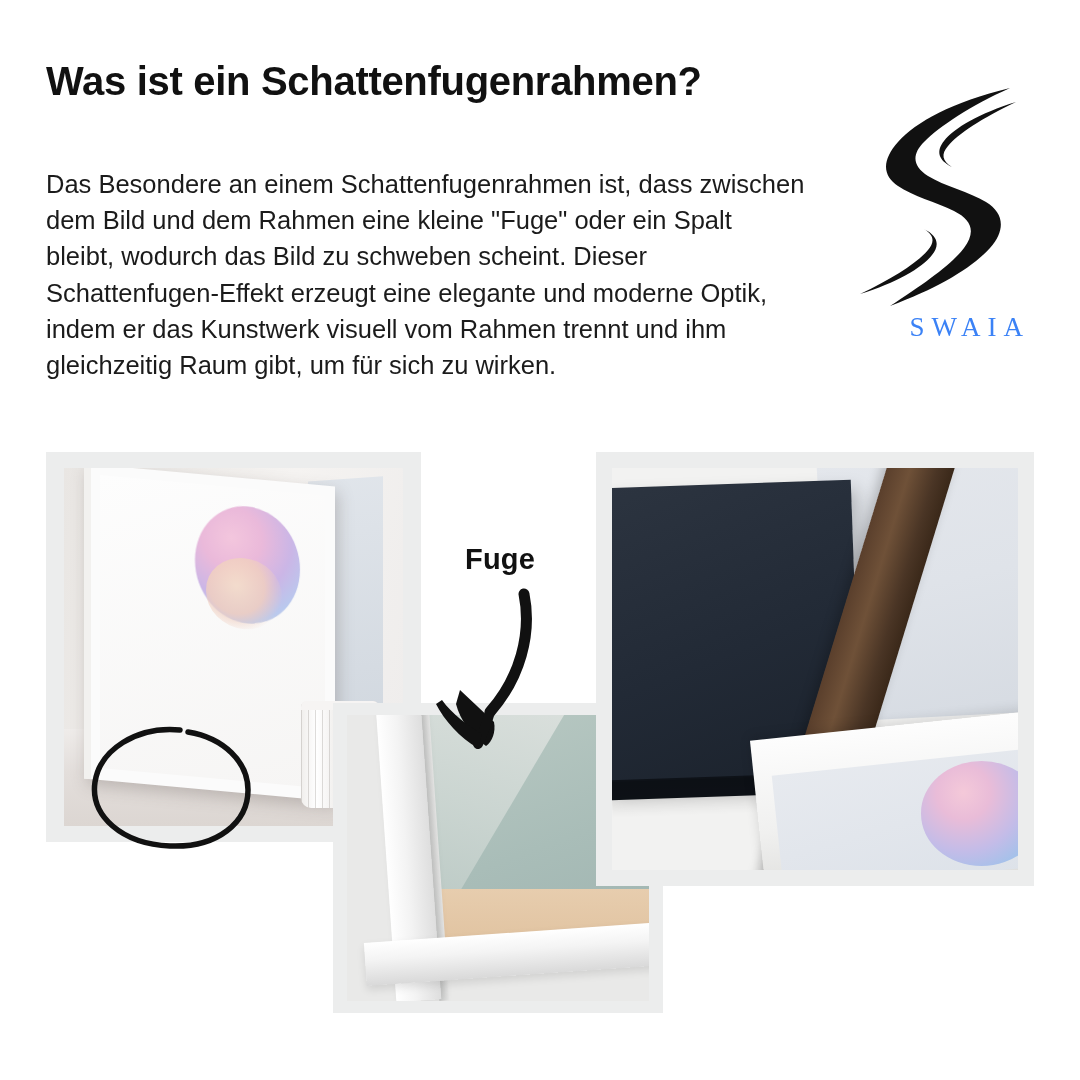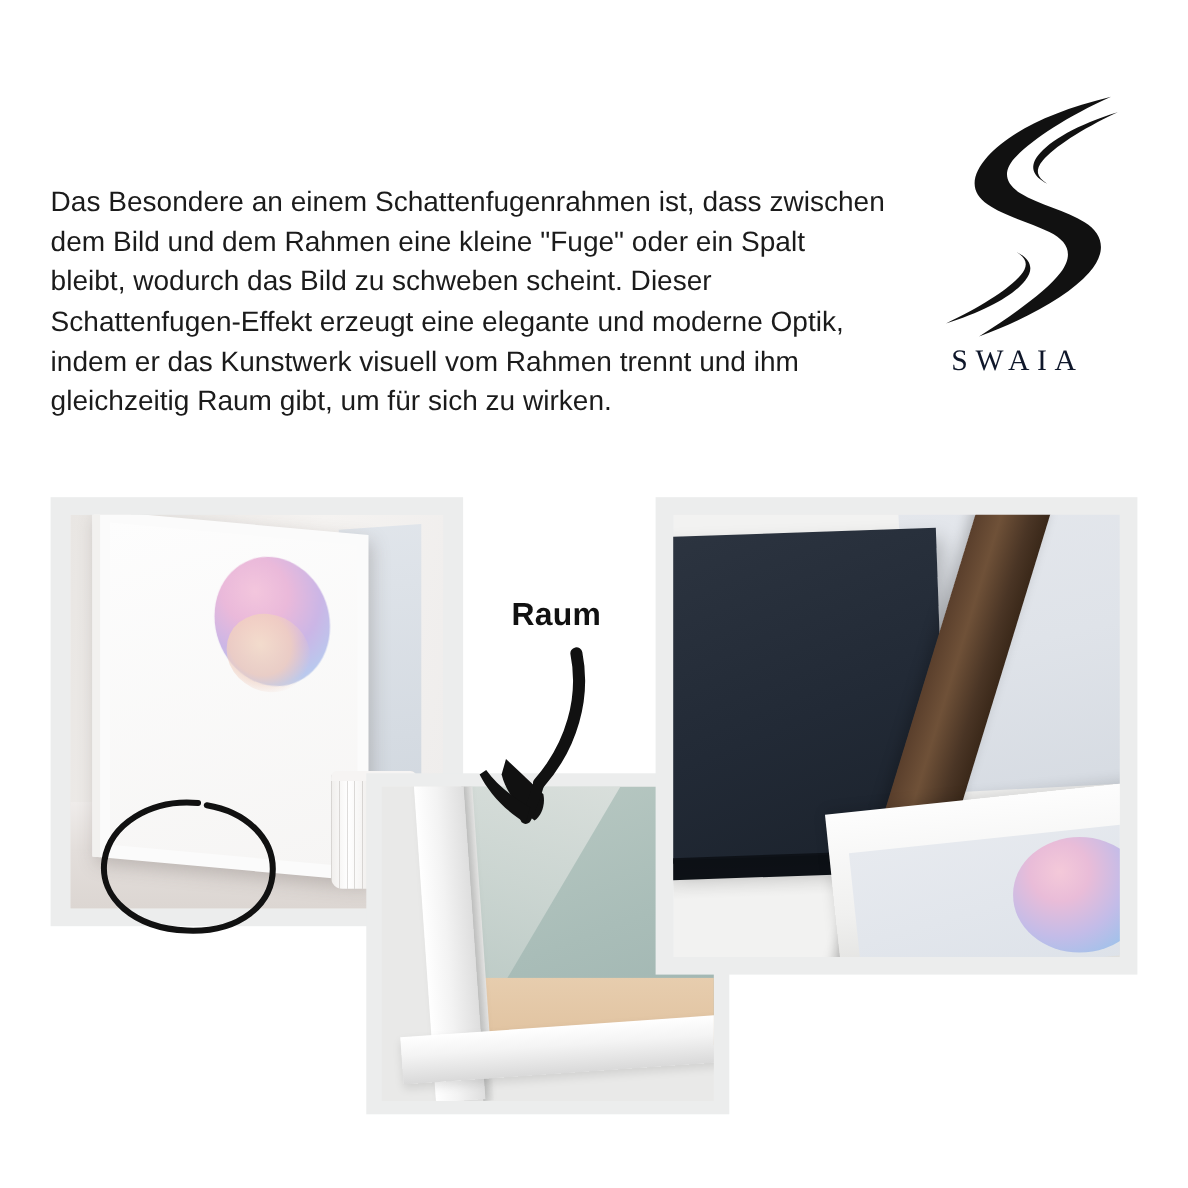--- a/index.html
+++ b/index.html
@@ -60,25 +60,25 @@
     left: 0;
     top: 0;
     width: 210px;
     height: 240px;
   }
   .logo-word {
     position: absolute;
     left: 0;
     top: 232px;
     width: 210px;
-    text-align: center;
+    text-align: right;
     font-family: "Liberation Serif", serif;
     font-size: 27px;
     letter-spacing: 7px;
-    color: #0f172a;
+    color: #3b82f6;
   }
 
   
   .card {
     position: absolute;
     background: #eceded;
     box-shadow: 0 0 0 0 rgba(0,0,0,0);
     overflow: hidden;
   }
   .card-inner {
@@ -374,20 +374,21 @@
     width: 120px;
     height: 175px;
     pointer-events: none;
   }
 </style>
 </head>
 <body>
 
 <div class="page">
 
+  <div class="headline">Was ist ein Schattenfugenrahmen?</div>
   <div class="bodytext">Das Besondere an einem Schattenfugenrahmen ist, dass zwischen dem Bild und dem Rahmen eine kleine "Fuge" oder ein Spalt bleibt, wodurch das Bild zu schweben scheint. Dieser Schattenfugen-Effekt erzeugt eine elegante und moderne Optik, indem er das Kunstwerk visuell vom Rahmen trennt und ihm gleichzeitig Raum gibt, um für sich zu wirken.</div>
 
   <div class="logo-wrap">
     <svg class="logo-mark" viewBox="0 0 210 240" aria-hidden="true">
       <path d="M190 8 C150 26 120 46 104 62 C92 74 92 86 108 96 C124 106 150 112 166 122 C184 133 186 150 170 168 C152 188 118 208 70 226 C104 204 132 184 144 168 C156 152 152 140 134 131 C116 122 92 116 78 106 C62 95 62 80 78 62 C96 42 132 22 190 8 Z" fill="#111111"></path>
       <path d="M196 22 C162 38 138 54 128 66 C121 74 122 81 132 87 C118 80 116 71 124 61 C134 48 160 33 196 22 Z" fill="#111111"></path>
       <path d="M40 214 C74 198 98 182 108 170 C115 162 114 155 104 149 C118 156 120 165 112 175 C102 188 76 203 40 214 Z" fill="#111111"></path>
     </svg>
     <div class="logo-word">SWAIA</div>
   </div>
@@ -440,21 +441,21 @@
         <div class="shadow-strip"></div>
         <div class="wood"></div>
         <div class="white-frame">
           <div class="white-frame-inner"></div>
         </div>
         <div class="grad-blob"></div>
       </div>
     </div>
   </div>
 
-  <div class="fuge-label">Raum</div>
+  <div class="fuge-label">Fuge</div>
   <svg class="fuge-arrow" viewBox="0 0 120 175" aria-hidden="true">
     <path d="M104 8 C112 48 100 92 70 126" fill="none" stroke="#111111" stroke-width="11" stroke-linecap="round"></path>
     <path d="M74 136 L40 104 L36 118 C40 134 52 150 66 160 C72 156 76 146 74 136 Z" fill="#111111"></path>
     <path d="M70 126 C66 140 62 150 58 158" fill="none" stroke="#111111" stroke-width="10" stroke-linecap="round"></path>
     <path d="M16 118 C24 134 40 152 58 162 L62 148 C48 140 32 128 22 114 Z" fill="#111111"></path>
   </svg>
 
 </div>
 
 </body></html>

